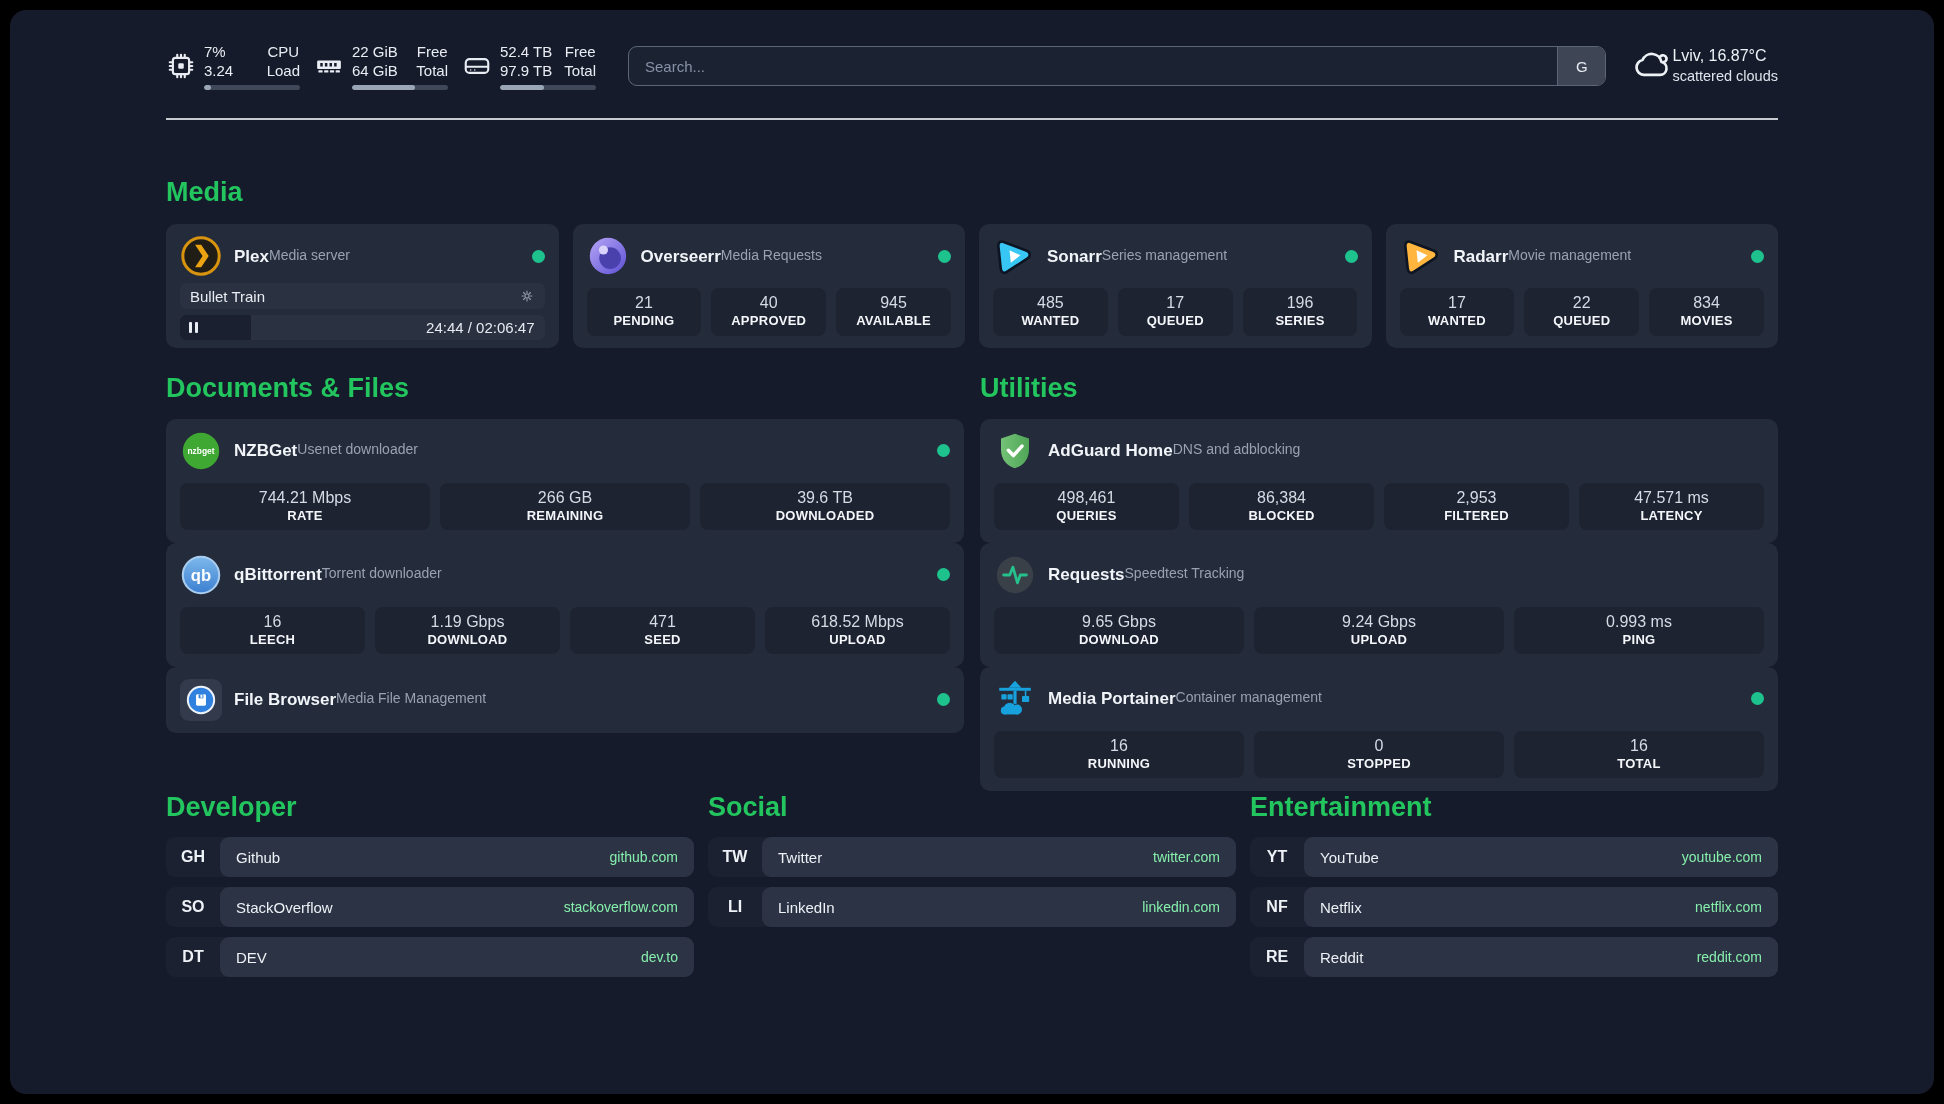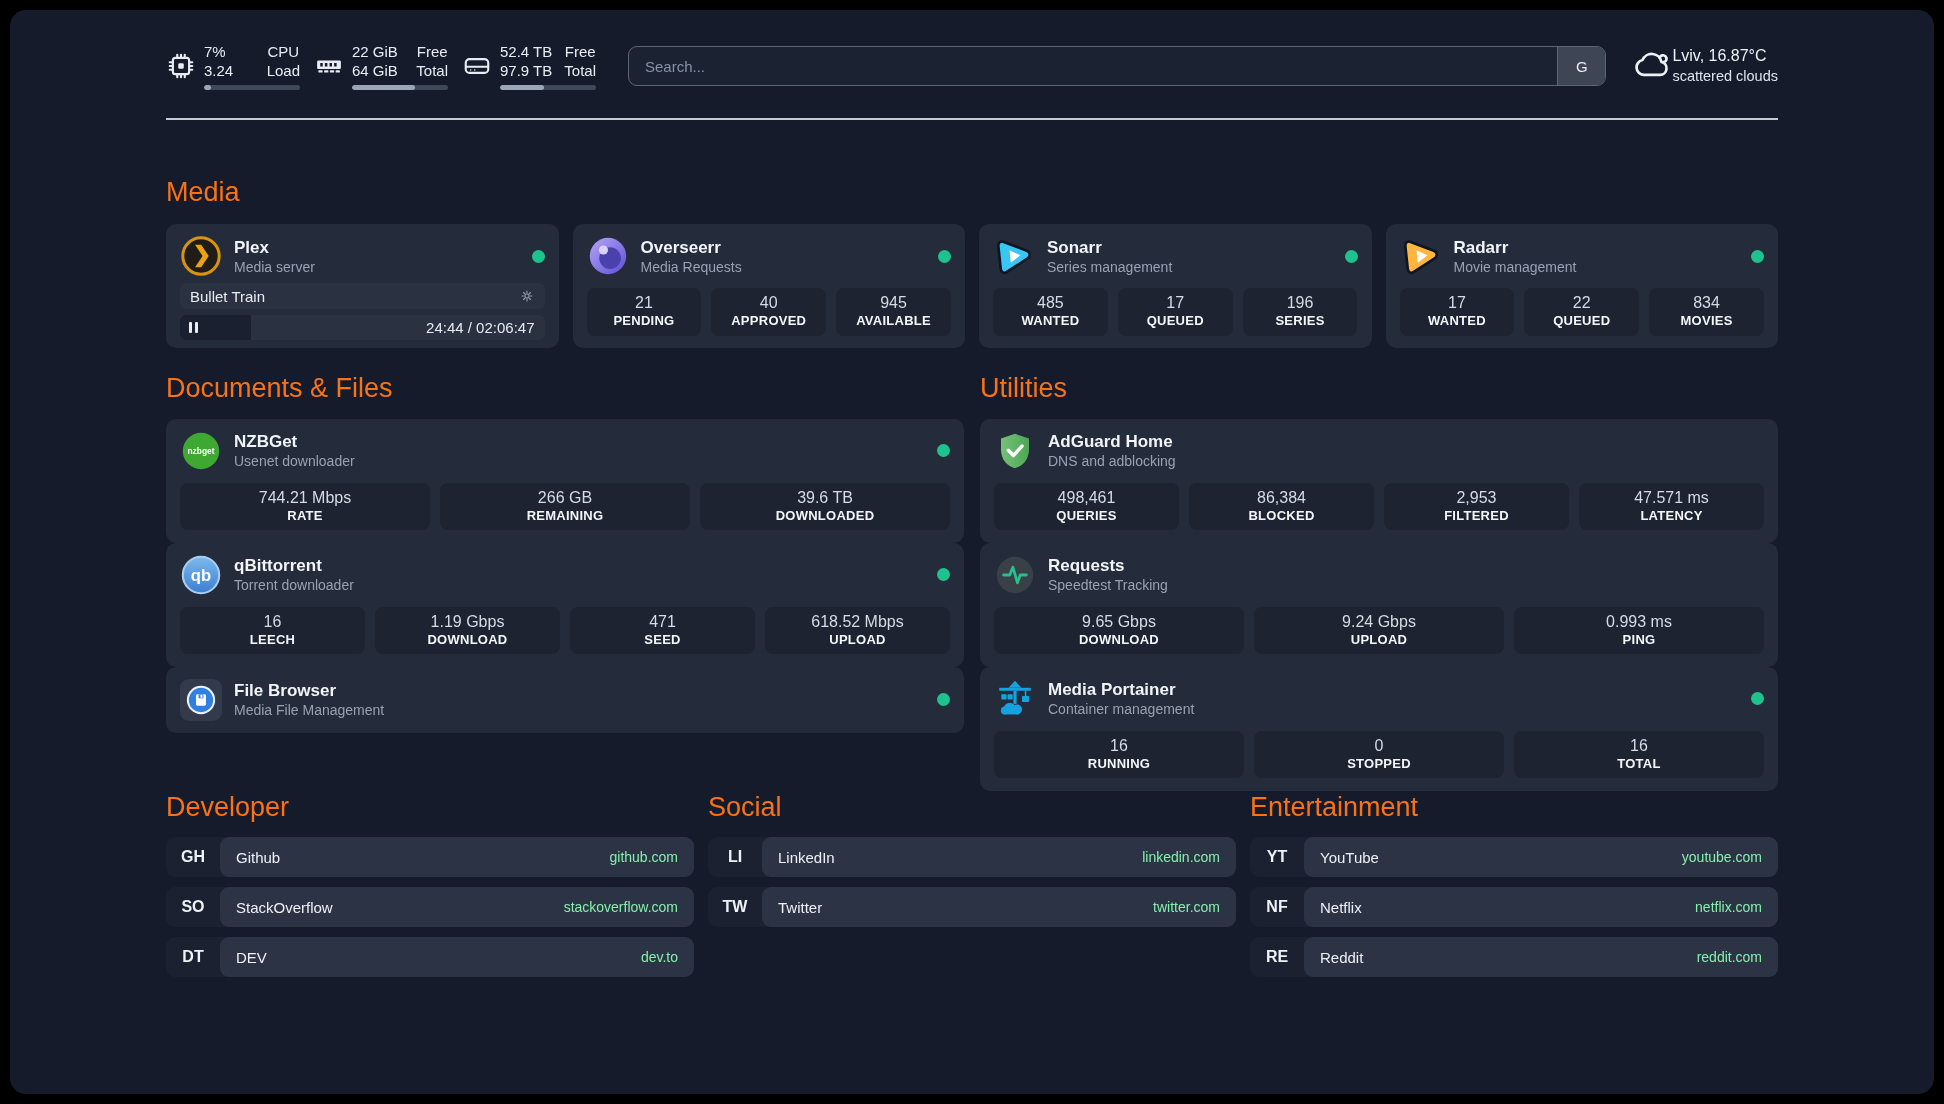--- a/index.html
+++ b/index.html
@@ -33,36 +33,36 @@
   .search input::placeholder{color:#8792a6;}
   .engine{width:48px;background:#3e4656;border-left:1px solid #5c6678;display:flex;
           align-items:center;justify-content:center;color:#e8ecf3;font-size:15px;
           border-radius:0 7px 7px 0;cursor:pointer;}
   .weather{display:flex;align-items:center;margin-left:26px;flex:0 0 auto;}
   .weather svg{width:40px;height:40px;color:#eef2f7;}
   .w-line1{font-size:16px;color:#eef2f7;line-height:1.3;}
   .w-line2{font-size:14.5px;color:#dfe4ec;line-height:1.3;}
   .divider{height:2px;background:#d7dae0;border:0;margin-top:26px;opacity:.92;}
   
-  .section-title{font-size:27px;font-weight:400;color:#f97316;line-height:1.2;}
+  .section-title{font-size:27px;font-weight:700;color:#22c55e;line-height:1.2;}
   .media-title{margin-top:56px;margin-bottom:16px;}
   .grid4{display:grid;grid-template-columns:repeat(4,1fr);gap:14px;}
   .two-col{display:grid;grid-template-columns:1fr 1fr;gap:16px;margin-top:24px;}
   .col-title{margin-bottom:14px;}
   .col-stack{display:flex;flex-direction:column;}
   
   .card{background:var(--card-bg);border-radius:10px;padding:11px 14px 12px;cursor:pointer;}
   .fixed-card{height:124px;}
   .slim-card{height:66px;padding:12px 14px;}
   .card-head{display:flex;align-items:center;gap:12px;}
   .appicon{width:42px;height:42px;flex:0 0 auto;display:flex;align-items:center;justify-content:center;}
   .appicon svg{width:42px;height:42px;display:block;}
   .appicon.boxed{background:#323a4b;border-radius:9px;}
   .appicon.boxed svg{width:34px;height:34px;}
-  .name-col{display:flex;flex-direction:column;justify-content:center;}
+  .name-col{display:flex;flex-direction:row;justify-content:center;}
   .app-name{font-size:17px;font-weight:600;color:#f1f4f8;line-height:1.25;}
   .app-sub{font-size:14px;color:#99a2b3;line-height:1.3;}
   .dot{width:13px;height:13px;border-radius:50%;background:var(--status-green);
        margin-left:auto;flex:0 0 auto;}
   .statrow{display:flex;gap:10px;margin-top:11px;}
   .pill{flex:1;background:var(--pill-bg);border-radius:8px;text-align:center;padding:5px 4px 6px;}
   .pill .v{font-size:16px;color:#d6dbe4;line-height:1.25;}
   .pill .l{font-size:13px;font-weight:700;color:#f4f6fa;line-height:1.25;letter-spacing:.02em;}
   
   .np-title{margin-top:6px;height:26px;background:#2a3140;border-radius:6px;display:flex;
@@ -574,31 +574,31 @@
             <span class="link-url">dev.to</span>
           </span>
         </div>
       </div>
     </div>
 
     <div>
       <h2 class="section-title links-title">Social</h2>
       <div class="link-stack">
         <div class="link-item">
+          <span class="link-abbr">TW</span>
+          <span class="link-pill">
+            <span class="link-name">Twitter</span>
+            <span class="link-url">twitter.com</span>
+          </span>
+        </div>
+        <div class="link-item">
           <span class="link-abbr">LI</span>
           <span class="link-pill">
             <span class="link-name">LinkedIn</span>
             <span class="link-url">linkedin.com</span>
-          </span>
-        </div>
-        <div class="link-item">
-          <span class="link-abbr">TW</span>
-          <span class="link-pill">
-            <span class="link-name">Twitter</span>
-            <span class="link-url">twitter.com</span>
           </span>
         </div>
       </div>
     </div>
 
     <div>
       <h2 class="section-title links-title">Entertainment</h2>
       <div class="link-stack">
         <div class="link-item">
           <span class="link-abbr">YT</span>

